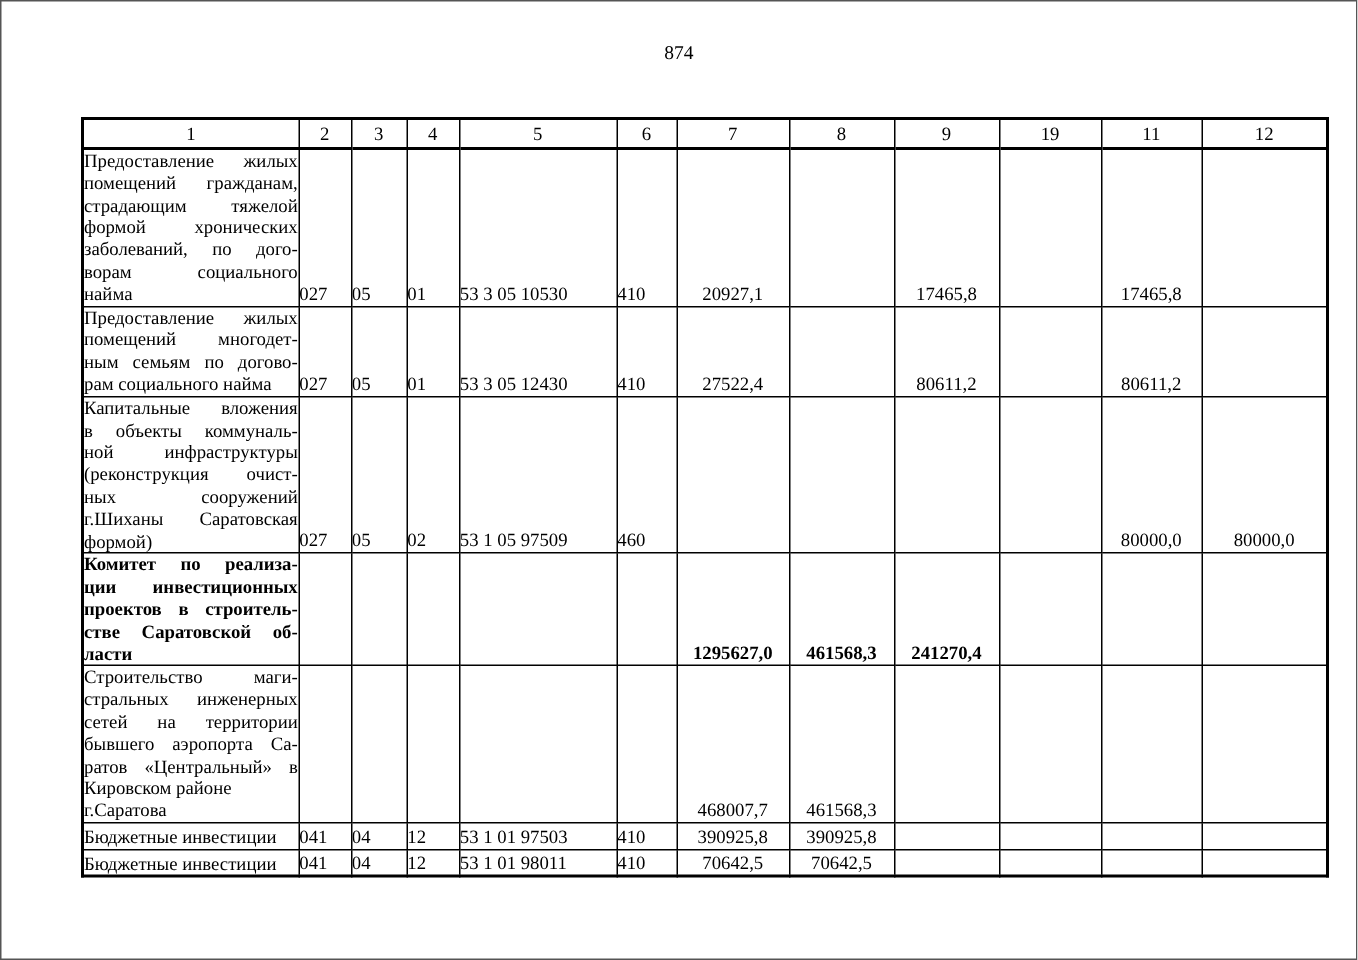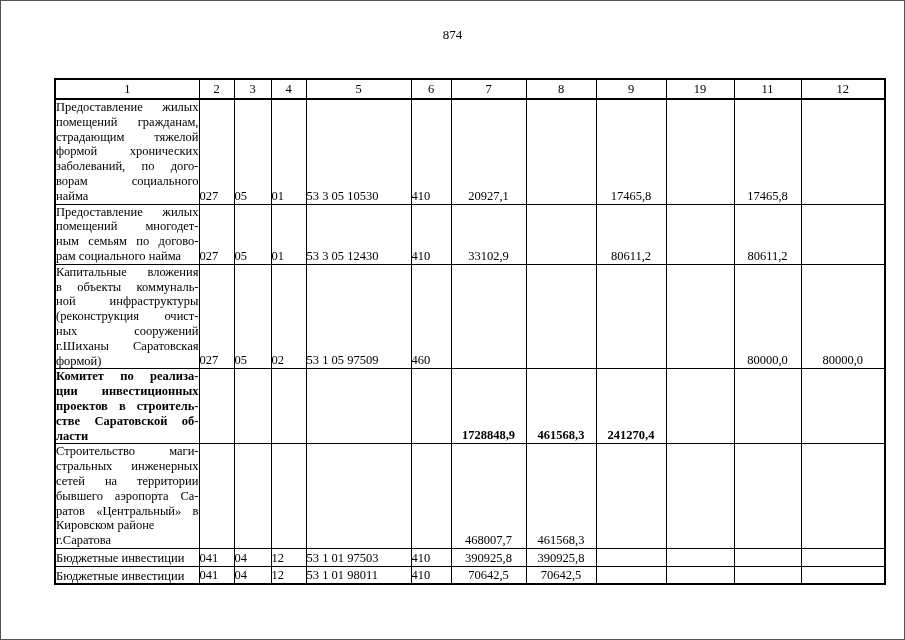--- a/index.html
+++ b/index.html
@@ -142,21 +142,21 @@
             <div class="ln">Предоставление жилых</div>
             <div class="ln">помещений многодет-</div>
             <div class="ln">ным семьям по догово-</div>
             <div class="ln">рам социального найма</div>
           </td>
           <td class="code">027</td>
           <td class="code">05</td>
           <td class="code">01</td>
           <td class="code">53 3 05 12430</td>
           <td class="code">410</td>
-          <td class="num">33102,9</td>
+          <td class="num">27522,4</td>
           <td class="num"></td>
           <td class="num">80611,2</td>
           <td class="num"></td>
           <td class="num">80611,2</td>
           <td class="num"></td>
         </tr>
         <tr>
           <td class="cell-name">
             <div class="ln">Капитальные вложения</div>
             <div class="ln">в объекты коммуналь-</div>
@@ -184,21 +184,21 @@
             <div class="ln">ции инвестиционных</div>
             <div class="ln">проектов в строитель-</div>
             <div class="ln">стве Саратовской об-</div>
             <div class="ln">ласти</div>
           </td>
           <td class="code"></td>
           <td class="code"></td>
           <td class="code"></td>
           <td class="code"></td>
           <td class="code"></td>
-          <td class="num">1728848,9</td>
+          <td class="num">1295627,0</td>
           <td class="num">461568,3</td>
           <td class="num">241270,4</td>
           <td class="num"></td>
           <td class="num"></td>
           <td class="num"></td>
         </tr>
         <tr>
           <td class="cell-name">
             <div class="ln">Строительство маги-</div>
             <div class="ln">стральных инженерных</div>

